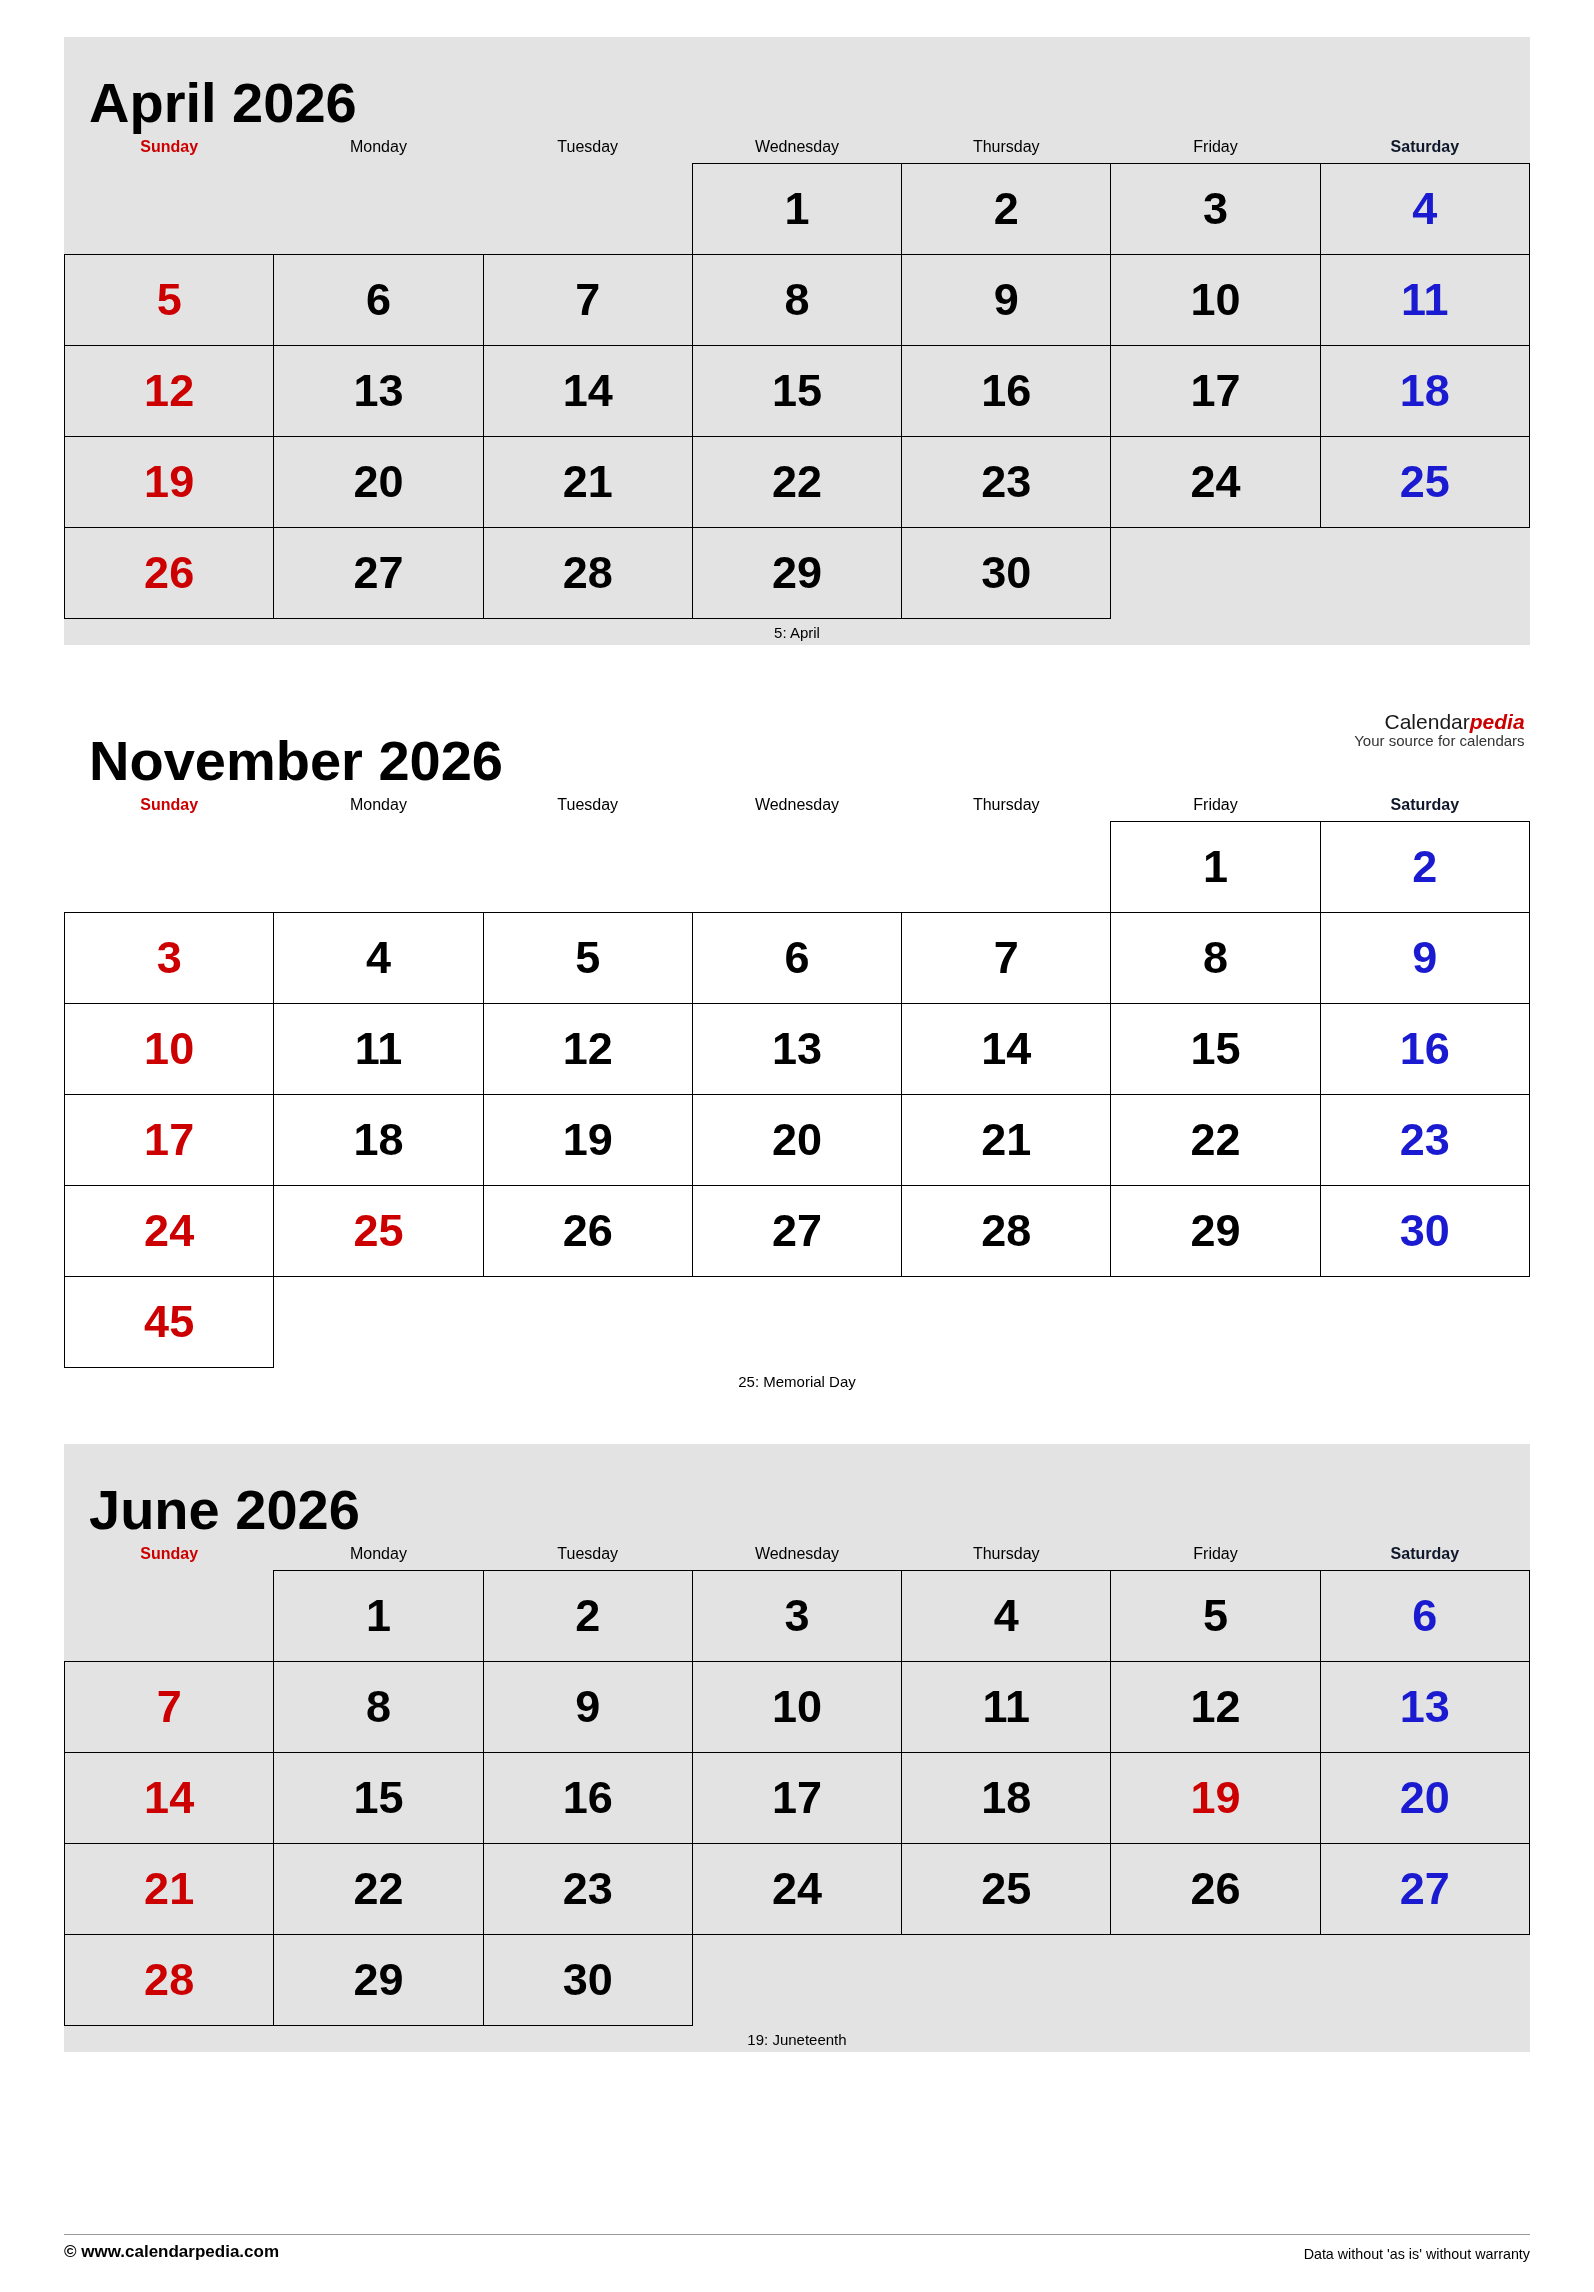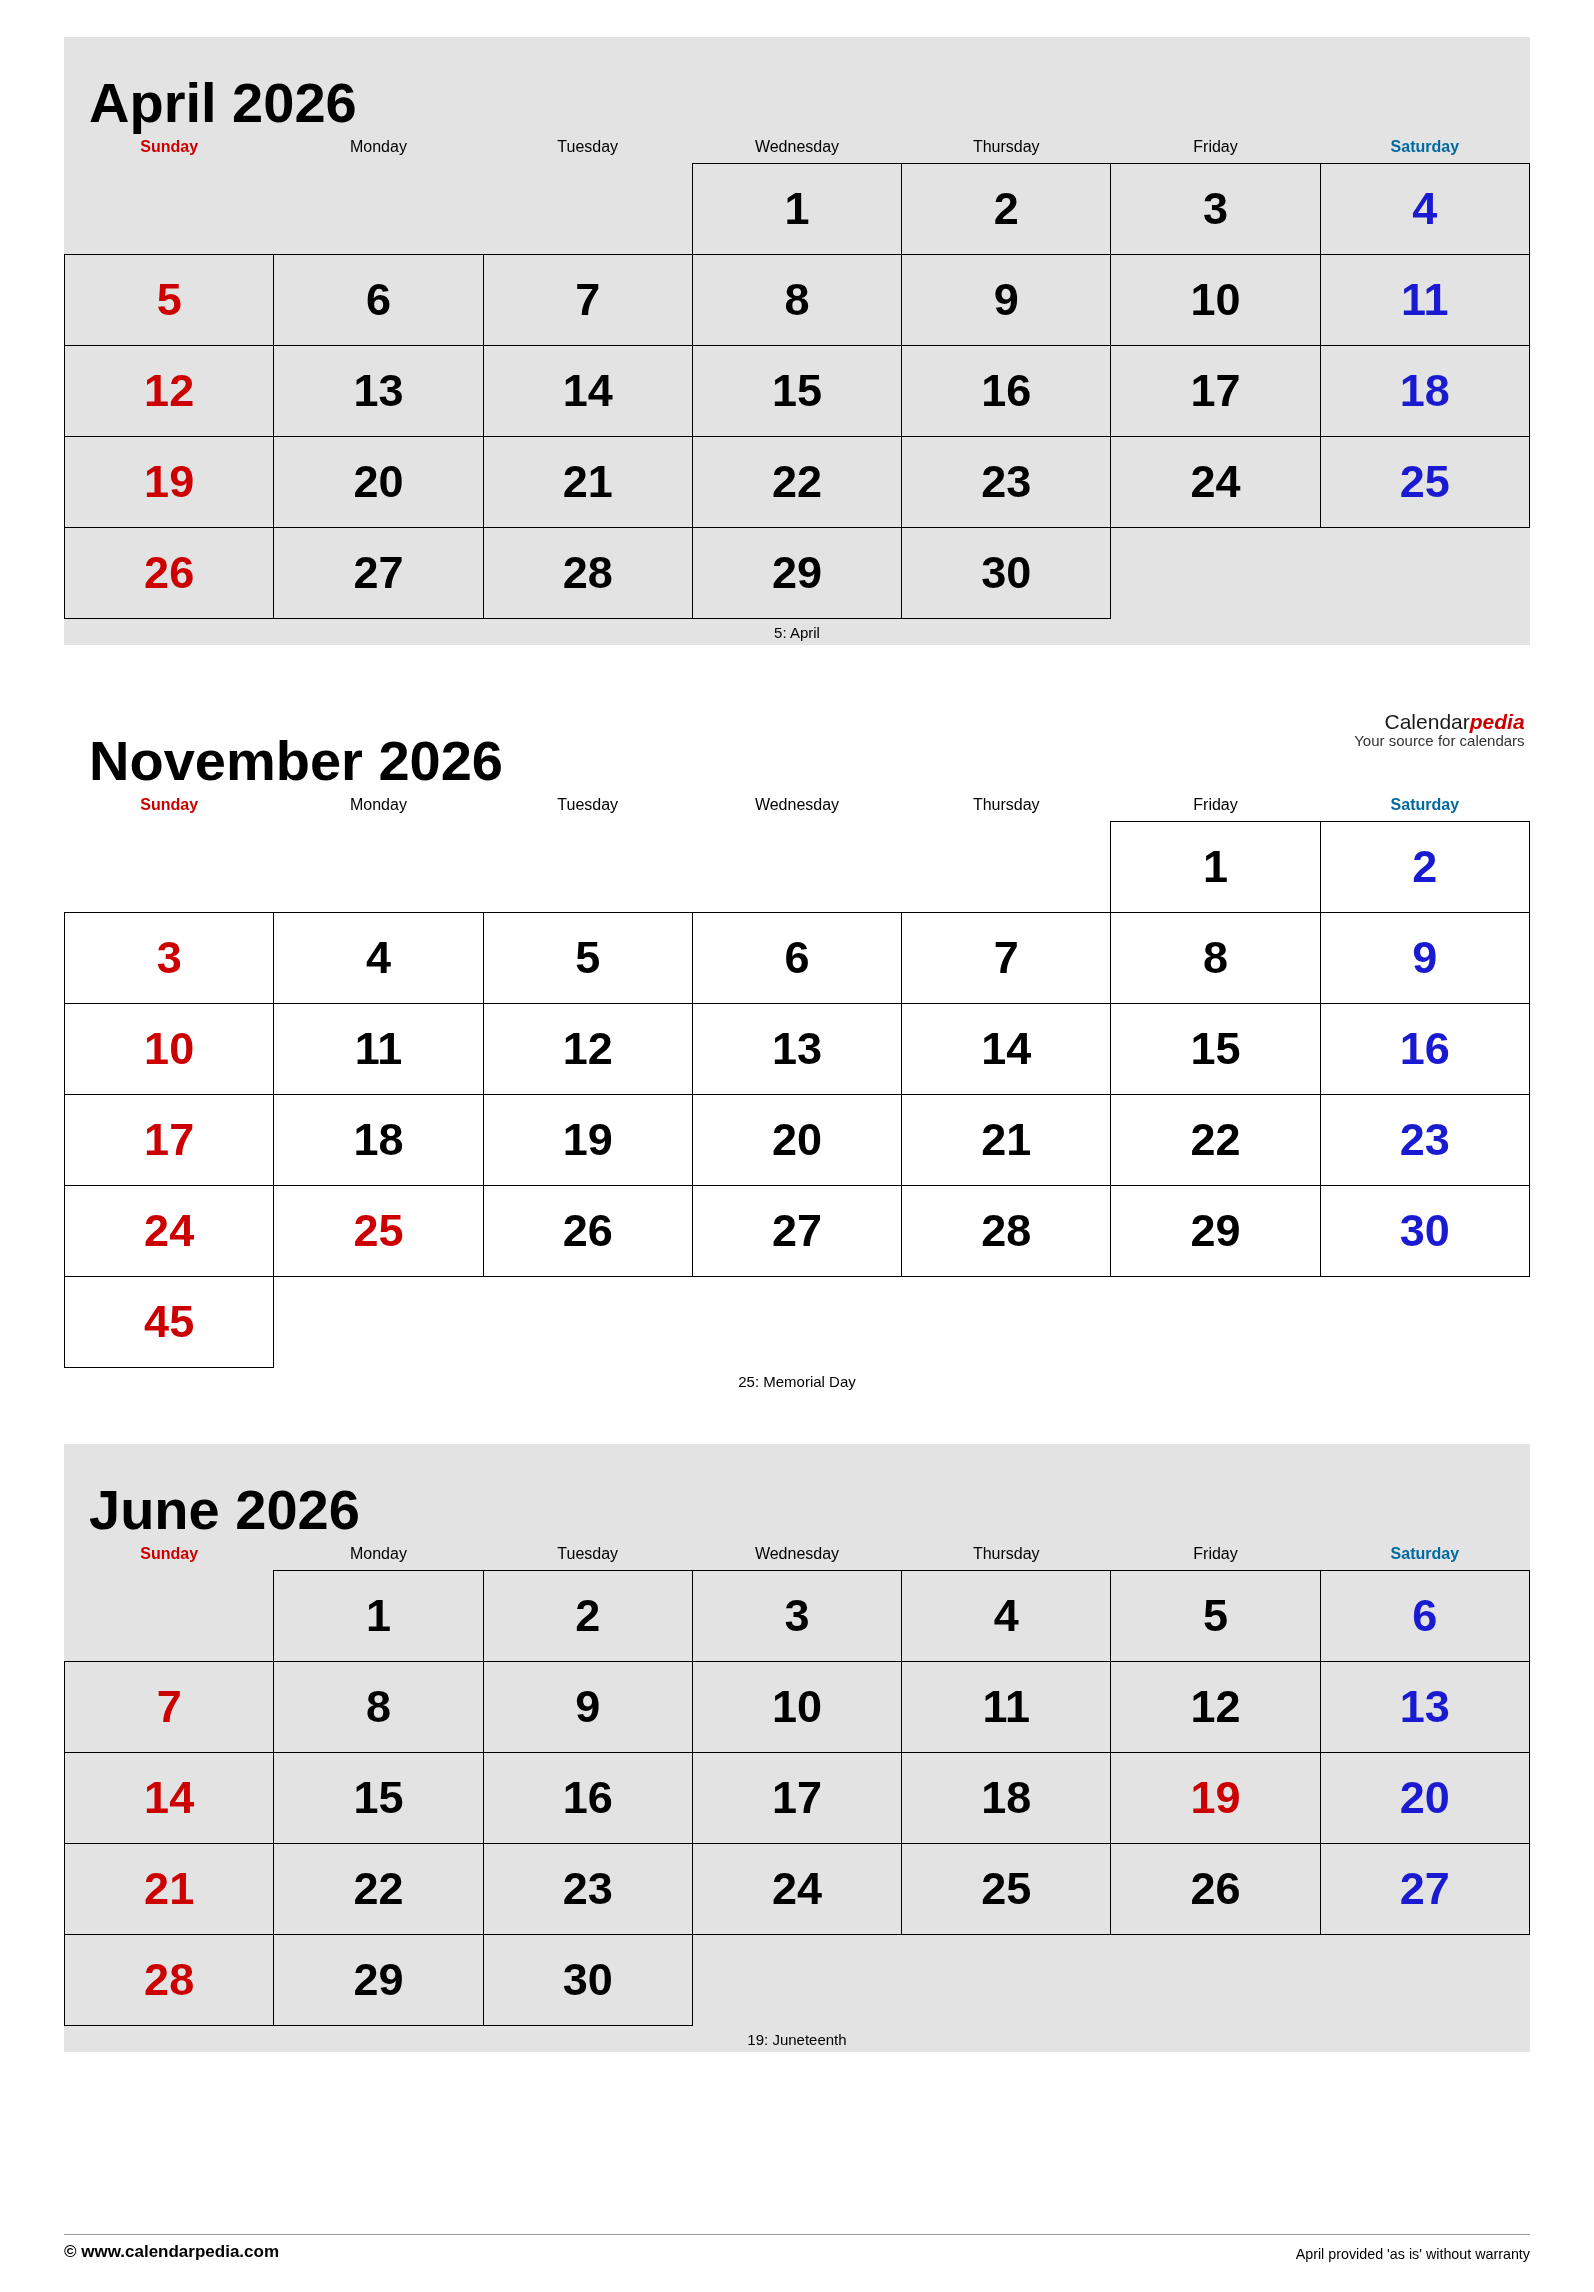--- a/index.html
+++ b/index.html
@@ -74,21 +74,21 @@
   table.cal th {
     font-size: 16px;
     font-weight: bold;
     padding: 1.8px 0 7.2px 0;
     text-align: center;
     color: #000;
     border: none;
   }
   table.cal th.wd-normal { font-weight: normal; }
   table.cal th.sun { color: #cc0000; }
-  table.cal th.sat { color: #0369a1; }
+  table.cal th.sat { color: #0f172a; }
 
   table.cal td {
     border: 1.8px solid #000;
     height: 90px;
     text-align: center;
     vertical-align: middle;
     font-size: 45px;
     font-weight: bold;
     color: #000;
     padding: 0;
@@ -354,17 +354,17 @@
               <td class="empty"></td>
             </tr>
           </tbody>
       </table>
       <div class="notes">19: Juneteenth</div>
     </div>
   </div>
 
   <div class="footer">
     <div class="footer-left">© www.calendarpedia.com</div>
-    <div class="footer-right">April provided 'as is' without warranty</div>
+    <div class="footer-right">Data without 'as is' without warranty</div>
   </div>
 
 </div>
 
 
 </body></html>

